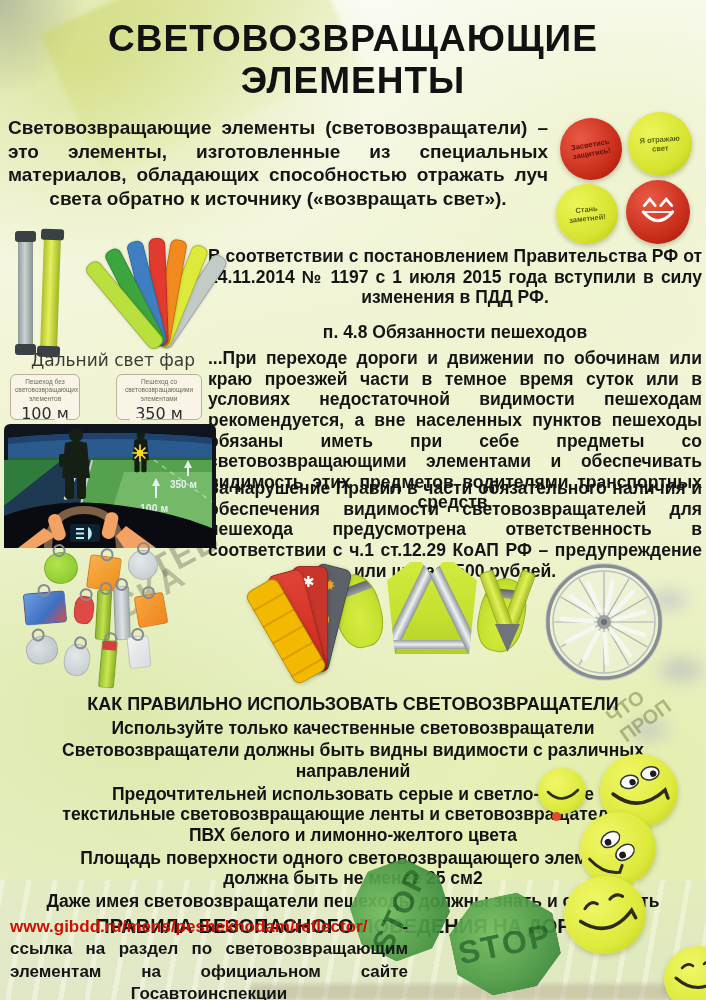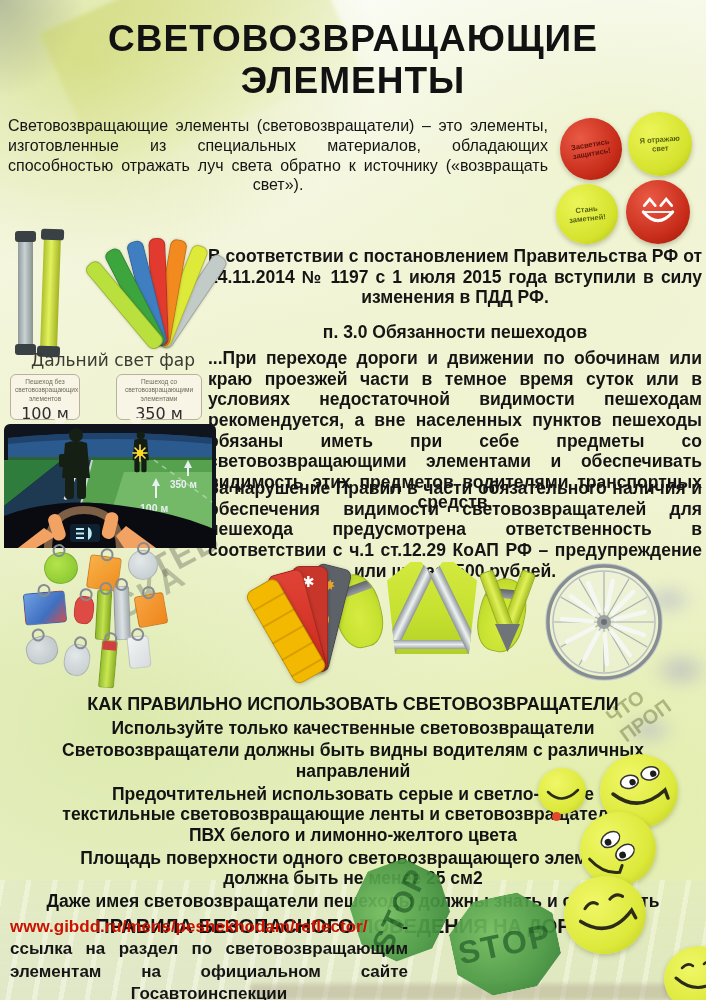--- a/index.html
+++ b/index.html
@@ -28,21 +28,21 @@
       repeating-linear-gradient(100deg, rgba(255,255,255,.55) 0 5px, rgba(214,222,206,.15) 5px 26px),
       linear-gradient(180deg, rgba(222,228,216,.2), rgba(205,214,196,.5));}
   .bg-bottomstrip{left:250px;top:984px;width:456px;height:16px;background:#b3a78d;opacity:.45;filter:blur(2px);}
   .watermark{position:absolute;font-weight:bold;color:#5a5f52;pointer-events:none;}
   .wm1{left:148px;top:534px;font-size:34px;transform:rotate(-28deg);opacity:.38;letter-spacing:2px;}
   .wm2{left:112px;top:572px;font-size:34px;transform:rotate(-30deg);opacity:.34;letter-spacing:2px;}
   .wm3{left:606px;top:676px;font-size:20px;transform:rotate(-36deg);opacity:.45;color:#6b7238;}
 
   .title{position:absolute;left:0;top:18px;width:706px;text-align:center;font-weight:bold;
     font-size:37px;line-height:1.14;color:#121212;letter-spacing:1px;}
-  .intro{position:absolute;left:8px;top:116px;width:540px;margin:0;font-size:16px;font-weight:normal;
+  .intro{position:absolute;left:8px;top:116px;width:540px;margin:0;font-size:19px;font-weight:bold;
     line-height:1.24;text-align:justify;text-align-last:center;}
 
   .badges{position:absolute;left:556px;top:110px;width:148px;height:128px;}
   .badge{position:absolute;border-radius:50%;display:flex;align-items:center;justify-content:center;
     text-align:center;font-weight:bold;box-shadow:0 2px 5px rgba(60,60,30,.3);padding:4px;box-sizing:border-box;}
   .badge.red{background:radial-gradient(circle at 36% 30%, #ea5a45, var(--c-badge_red,#c62b18) 66%, #93190c);color:#64100a;}
   .badge.yellow{background:radial-gradient(circle at 36% 30%, #ecf559, var(--c-badge_yellow,#d5e22c) 66%, #aab714);color:#56630d;}
   .badge span{font-size:7.5px;line-height:1.2;}
   .bd1{left:4px;top:8px;width:62px;height:62px;transform:rotate(-10deg);}
   .bd2{left:72px;top:2px;width:64px;height:64px;transform:rotate(-4deg);}
@@ -237,21 +237,21 @@
     <div class="band b1"></div>
     <div class="band b2"></div>
     <div class="band b3"></div>
     <div class="band b4"></div>
     <div class="band b5"></div>
     <div class="band b6"></div>
     <div class="band b7"></div>
   </div>
 
   <p class="law decree">В соответствии с постановлением Правительства РФ от 14.11.2014 № 1197 с 1 июля 2015 года вступили в силу изменения в ПДД РФ.</p>
-  <p class="law heading">п. 3.0 Обязанности пешеходов</p>
+  <p class="law heading">п. 4.8 Обязанности пешеходов</p>
   <p class="law body">...При переходе дороги и движении по обочинам или краю проезжей части в темное время суток или в условиях недостаточной видимости пешеходам рекомендуется, а вне населенных пунктов пешеходы обязаны иметь при себе предметы со световозвращающими элементами и обеспечивать видимость этих предметов водителями транспортных средств.</p>
   <p class="law penalty">За нарушение Правил в части обязательного наличия и обеспечения видимости световозвращателей для пешехода предусмотрена ответственность в соответствии с ч.1 ст.12.29 КоАП РФ – предупреждение или штраф 500 рублей.</p>
 
   <div class="diagram">
     <p class="d-title">Дальний свет фар</p>
     <div class="bubble bl">
       <span class="cap">Пешеход без световозвращающих элементов</span>
       <span class="dist">100 м</span>
     </div>
     <div class="bubble br">
@@ -392,21 +392,21 @@
       <line x1="62" y1="20" x2="62" y2="50" transform="rotate(308 62 62)"></line>
       <line x1="62" y1="20" x2="62" y2="50" transform="rotate(338 62 62)"></line>
     </g>
     <circle cx="62" cy="62" r="7" fill="#9aa0a3"></circle>
       <circle cx="62" cy="62" r="3" fill="#6a7074"></circle>
   </svg>
 
   <div class="guide">
     <p class="g-head">КАК ПРАВИЛЬНО ИСПОЛЬЗОВАТЬ СВЕТОВОЗВРАЩАТЕЛИ</p>
     <p class="g-line g-w0">Используйте только качественные световозвращатели</p>
-    <p class="g-line g-w1">Световозвращатели должны быть видны водителям с различных направлений</p>
+    <p class="g-line g-w1">Световозвращатели должны быть видны видимости с различных направлений</p>
     <p class="g-line g-w3">Предочтительней использовать серые и светло-серые текстильные световозвращающие ленты и световозвращатели из ПВХ белого и лимонно-желтого цвета</p>
     <p class="g-line g-w4">Площадь поверхности одного световозвращающего элемента должна быть не менее 25 см2</p>
     <p class="g-line g-w5">Даже имея световозвращатели пешеходы должны знать и соблюдать</p>
     <p class="g-final">ПРАВИЛА БЕЗОПАСНОГО ПОВЕДЕНИЯ НА ДОРОГЕ</p>
   </div>
 
   <p class="footer">
     <span class="url">www.gibdd.ru/mens/peshekhodam/reflector/</span>
     <span>- ссылка на раздел по световозвращающим элементам на официальном сайте Госавтоинспекции</span>
   </p>

